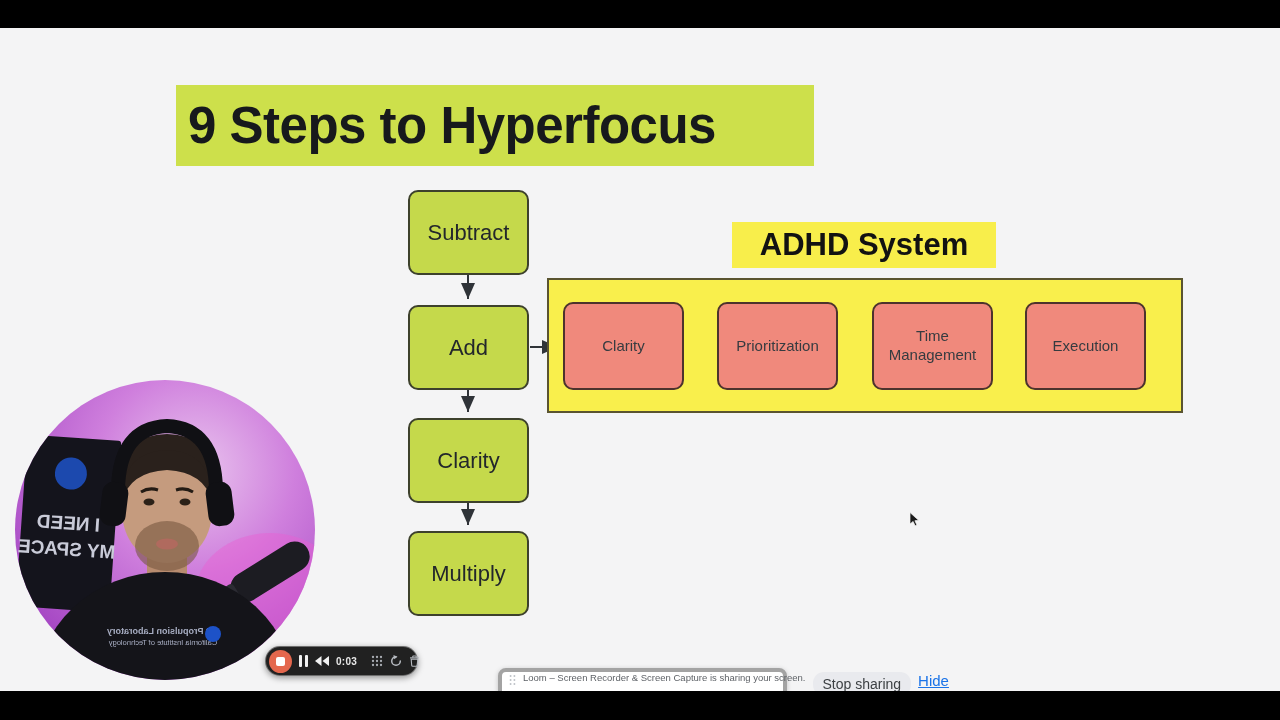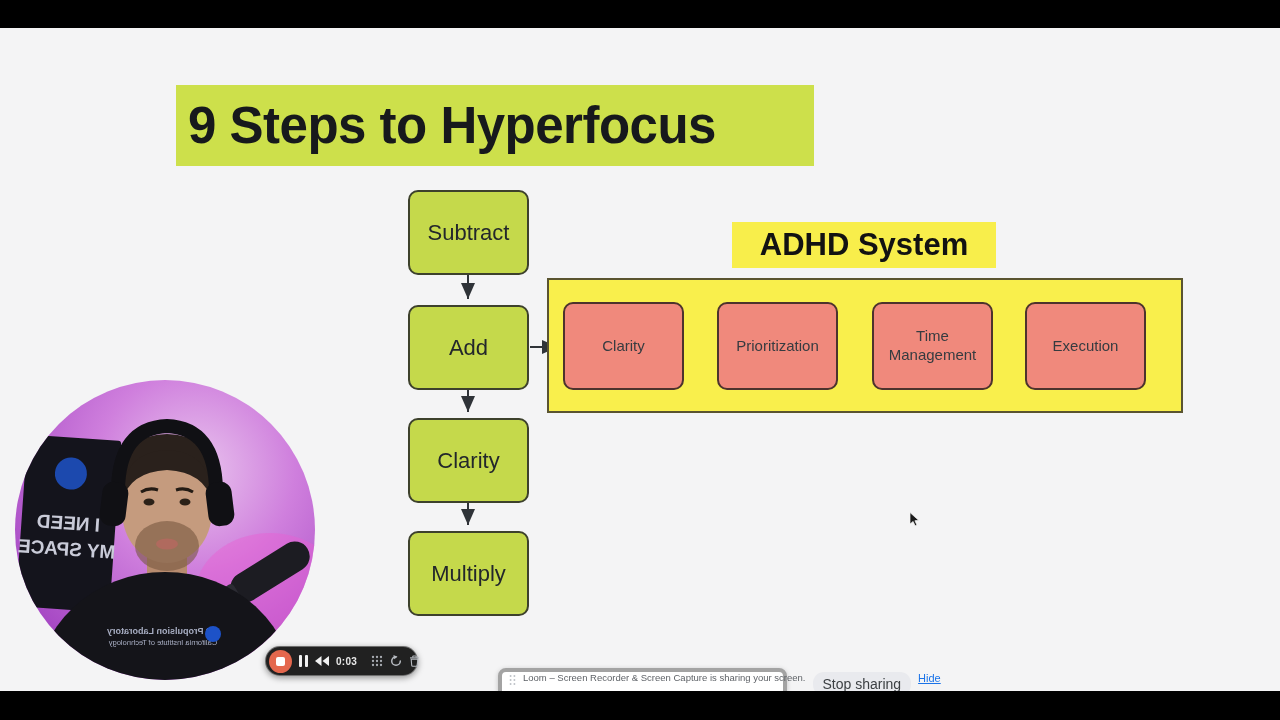--- a/index.html
+++ b/index.html
@@ -56,21 +56,21 @@
   .rec-divider { width:1px; height:14px; background:#4d4d4d; }
 
   
   .sharebar { position:absolute; left:498px; top:640px; width:289px; height:30px;
               background:#fff; border:4px solid #a3a3a3; border-radius:8px;
               box-shadow:0 1px 5px rgba(0,0,0,0.2); display:flex; align-items:flex-start;
               padding:0 8px 0 7px; gap:7px; z-index:8; }
   .share-msg { font-size:9.5px; color:#5f6368; white-space:nowrap; }
   .stop-sharing { background:#e9eaee; border:none; border-radius:11px; padding:4px 10px;
               font-size:14px; color:#3c4043; font-family:inherit; cursor:pointer; white-space:nowrap; }
-  .hide-link { font-size:11px; color:#1a73e8; text-decoration:underline; cursor:pointer; }
+  .hide-link { font-size:15px; color:#1a73e8; text-decoration:underline; cursor:pointer; }
 
   .cursor { position:absolute; left:909px; top:484px; z-index:20; }
 </style>
 </head>
 <body>
 
 <div class="screen">
   <div class="letterbox top"></div>
 
   <div class="stage">

